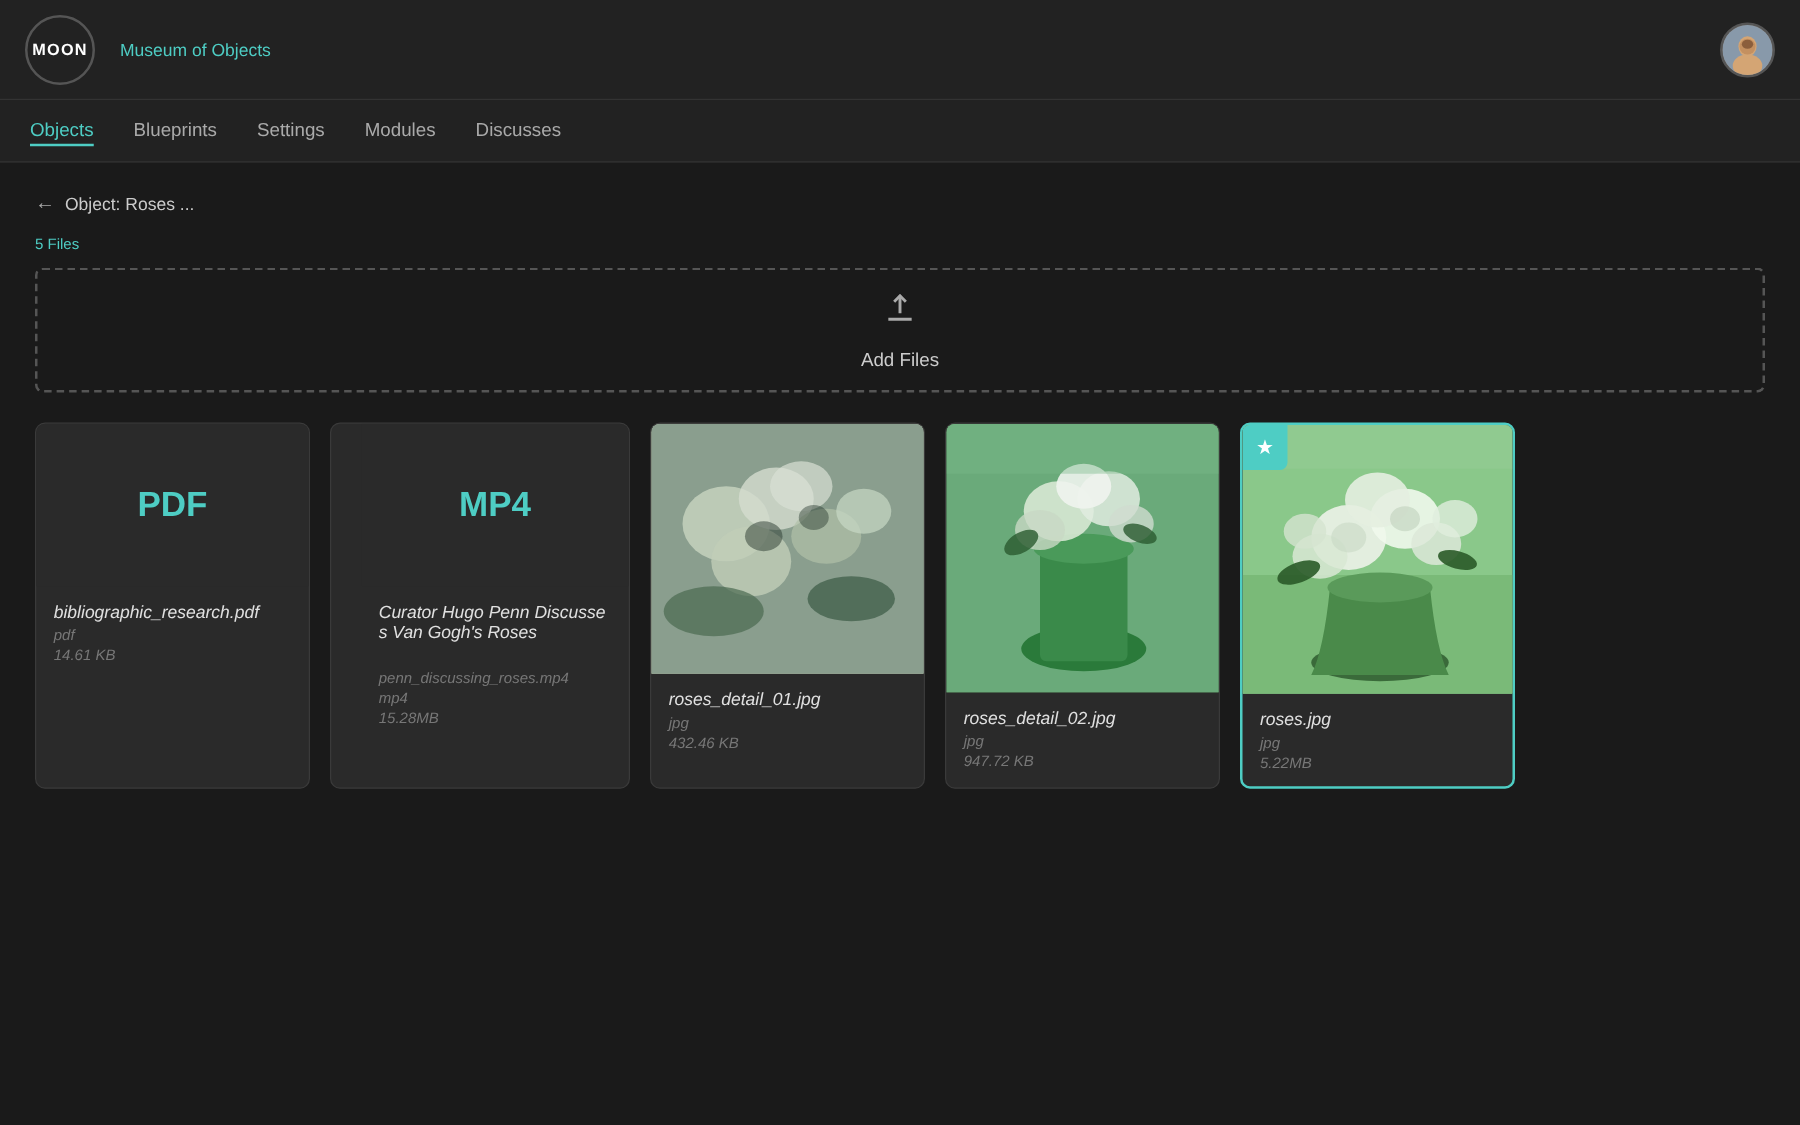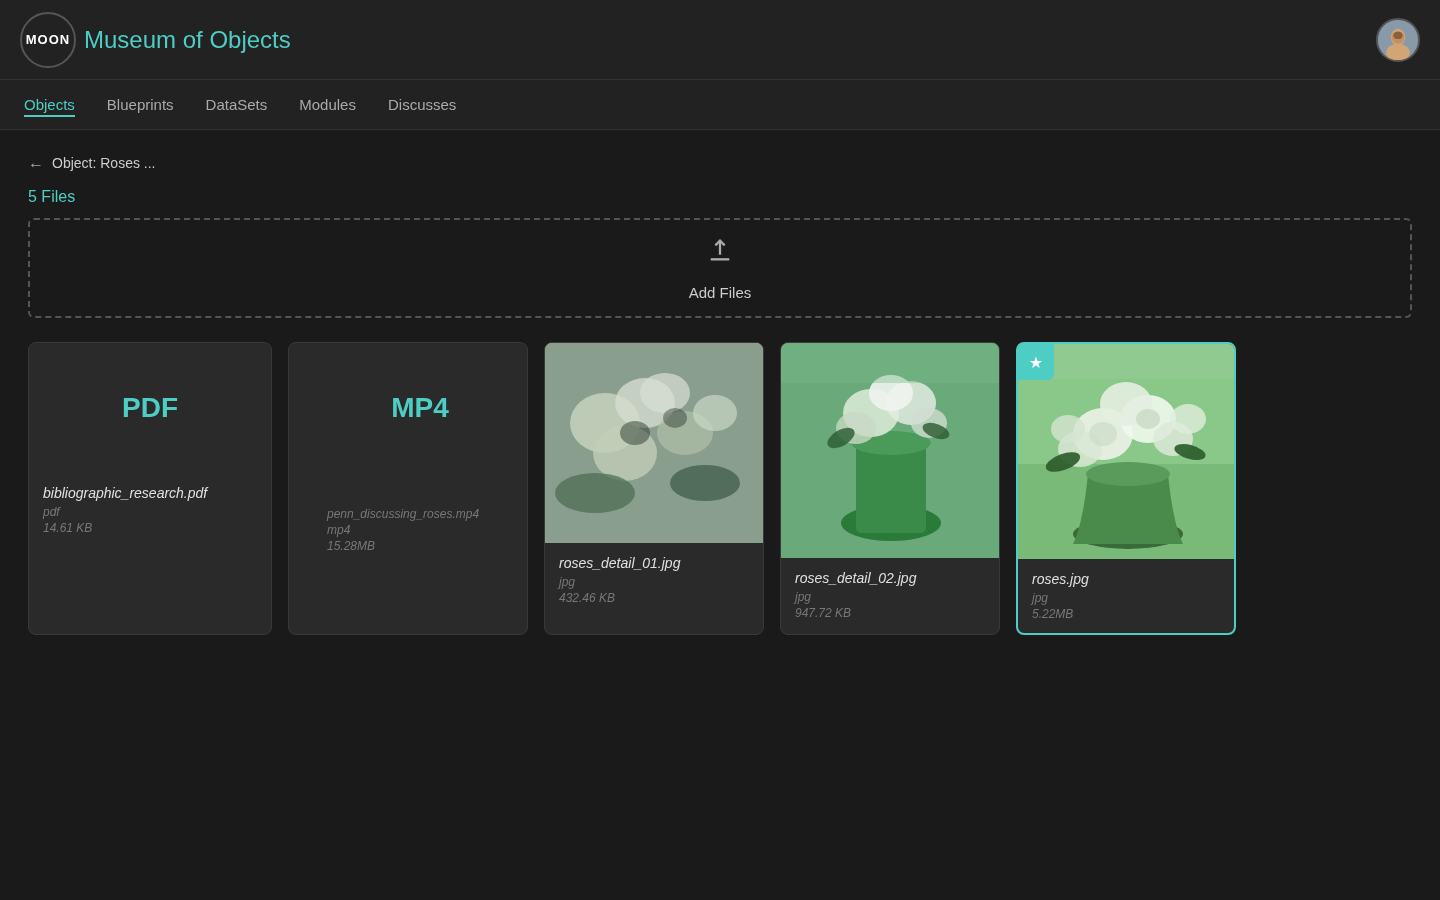--- a/index.html
+++ b/index.html
@@ -18,39 +18,39 @@
       align-items: center;
       justify-content: space-between;
       background: #222222;
       border-bottom: 1px solid #333;
       height: 80px;
       padding: 0 20px;
     }
     .header-left {
       display: flex;
       align-items: center;
-      gap: 8px;
+      gap: 20px;
     }
     .logo {
       width: 56px;
       height: 56px;
       border-radius: 50%;
       border: 2px solid #555;
       display: flex;
       align-items: center;
       justify-content: center;
       font-size: 13px;
       font-weight: bold;
       color: #fff;
       letter-spacing: 1px;
       flex-shrink: 0;
     }
     .app-title {
       color: #4ecdc4;
-      font-size: 24px;
+      font-size: 14px;
       font-weight: 500;
     }
     .user-avatar {
       width: 44px;
       height: 44px;
       border-radius: 50%;
       overflow: hidden;
       border: 2px solid #555;
       background: #888;
       display: flex;
@@ -103,21 +103,21 @@
     .breadcrumb-arrow {
       color: #aaa;
       font-size: 16px;
     }
     .breadcrumb-text {
       color: #ccc;
     }
 
     
     .files-count {
-      font-size: 16px;
+      font-size: 12px;
       margin-bottom: 12px;
       color: #aaa;
     }
     .files-count span {
       color: #4ecdc4;
     }
 
     
     .upload-zone {
       border: 2px dashed #555;
@@ -149,21 +149,21 @@
       gap: 16px;
       flex-wrap: nowrap;
     }
 
     
     .file-card {
       background: #2a2a2a;
       border-radius: 8px;
       border: 1px solid #3a3a3a;
       overflow: hidden;
-      width: 244px;
+      width: 220px;
       flex-shrink: 0;
       cursor: pointer;
       position: relative;
     }
     .file-card.selected {
       border: 2px solid #4ecdc4;
     }
     .file-card-preview {
       height: 130px;
       display: flex;
@@ -246,21 +246,21 @@
       <ellipse cx="22" cy="36" rx="13" ry="10" fill="#d4a574"></ellipse>
       <circle cx="22" cy="19" r="7" fill="#c49060"></circle>
       <ellipse cx="22" cy="17" rx="5" ry="4" fill="#8b5e3c"></ellipse>
     </svg>
   </div>
 </div>
 
 <nav class="nav">
   <span class="nav-item active">Objects</span>
   <span class="nav-item">Blueprints</span>
-  <span class="nav-item">DataSets</span>
+  <span class="nav-item">Settings</span>
   <span class="nav-item">Modules</span>
   <span class="nav-item">Discusses</span>
 </nav>
 
 <div class="main">
 
   <div class="breadcrumb">
     <span class="breadcrumb-arrow">←</span>
     <span class="breadcrumb-text">Object: Roses ...</span>
   </div>
@@ -291,20 +291,21 @@
         <div class="file-ext">pdf</div>
         <div class="file-size">14.61 KB</div>
       </div>
     </div>
 
     <div class="file-card" style="width:240px;padding-left:24px;">
       <div class="file-card-preview mp4-preview">
         <span class="file-type-label">MP4</span>
       </div>
       <div class="file-card-info">
+        <div class="file-name">Curator Hugo Penn Discusses Van Gogh's Roses</div>
         <div class="file-ext" style="margin-top:22px;">penn_discussing_roses.mp4</div>
         <div class="file-ext">mp4</div>
         <div class="file-size">15.28MB</div>
       </div>
     </div>
 
     <div class="file-card image-card">
       <div style="height:200px; background:#b8c8b0; position:relative; overflow:hidden;">
         
         <svg width="220" height="200" viewBox="0 0 220 200" xmlns="http://www.w3.org/2000/svg">

